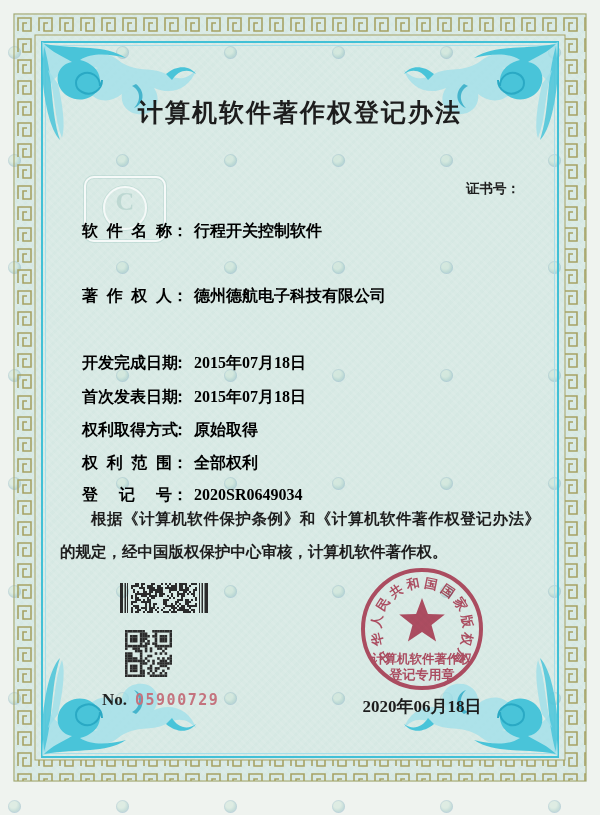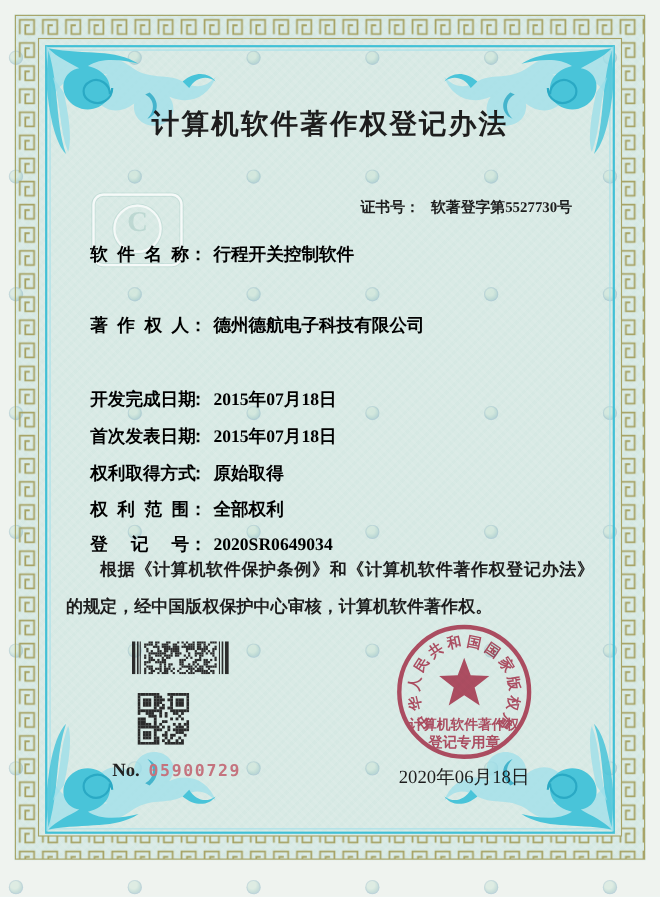--- a/index.html
+++ b/index.html
@@ -30,21 +30,21 @@
   .flabel{display:inline-block;width:90px;text-align:justify;text-align-last:justify;}
   .colon{display:inline-block;width:16px;}
   .fvalue{margin-left:6px;}
   .vline{margin-left:112px;margin-top:3px;font-weight:700;}
   .statement{left:60px;top:502px;width:480px;font-size:15.5px;font-weight:700;line-height:33px;
     text-indent:2em;text-align:justify;}
   .serial{left:102px;top:690px;display:flex;align-items:baseline;gap:8px;}
   .serial .prefix{font-size:17px;font-weight:700;color:#222;}
   .serial .num{font-family:"DejaVu Sans Mono","Liberation Mono",monospace;font-size:15px;
     letter-spacing:1.5px;color:var(--serial-red);font-weight:700;}
-  .date{left:349px;top:695px;width:146px;text-align:center;font-size:17px;font-weight:400;}
+  .date{left:349px;top:695px;width:146px;text-align:center;font-size:17px;font-weight:700;}
   .seal-svg{position:absolute;left:349px;top:566px;mix-blend-mode:multiply;opacity:.95;}
   .seal-svg text{fill:var(--seal-red);font-family:"Liberation Serif","DejaVu Serif",serif;font-weight:700;}
   .frame-olive{stroke:var(--olive);fill:none;stroke-width:1;}
   #meander-path{stroke:var(--olive);fill:none;stroke-width:1.6;}
   .cyan-line{stroke:var(--cyan);fill:none;stroke-width:2;}
   .cyan-line2{stroke:#a5e0ea;fill:none;stroke-width:1;}
   .code-dark{fill:#2b2b2b;}
 </style>
 </head>
 <body>
@@ -130,21 +130,20 @@
     <rect x="45.5" y="45.5" width="509" height="708" class="cyan-line2"></rect>
     <use href="#flourish" transform="translate(40,40)"></use>
     <use href="#flourish" transform="translate(560,40) scale(-1,1)"></use>
     <use href="#flourish" transform="translate(40,758) scale(1,-1)"></use>
     <use href="#flourish" transform="translate(560,758) scale(-1,-1)"></use>
   </svg>
 
   <div class="txt authority">计算机软件著作权登记办法</div>
   <div class="txt certno">
     <span>证书号：</span>
-    <span>软著登字第5527730号</span>
   </div>
 
   <div class="row" style="top:203px">
     <span class="flabel">软件名称</span><span class="colon">：</span><span class="fvalue">行程开关控制软件</span>
   </div>
   <div class="row" style="top:268px">
     <span class="flabel">著作权人</span><span class="colon">：</span><span class="fvalue">德州德航电子科技有限公司</span>
   </div>
   <div class="row" style="top:335px">
     <span class="flabel">开发完成日期</span><span class="colon">：</span><span class="fvalue">2015年07月18日</span>

